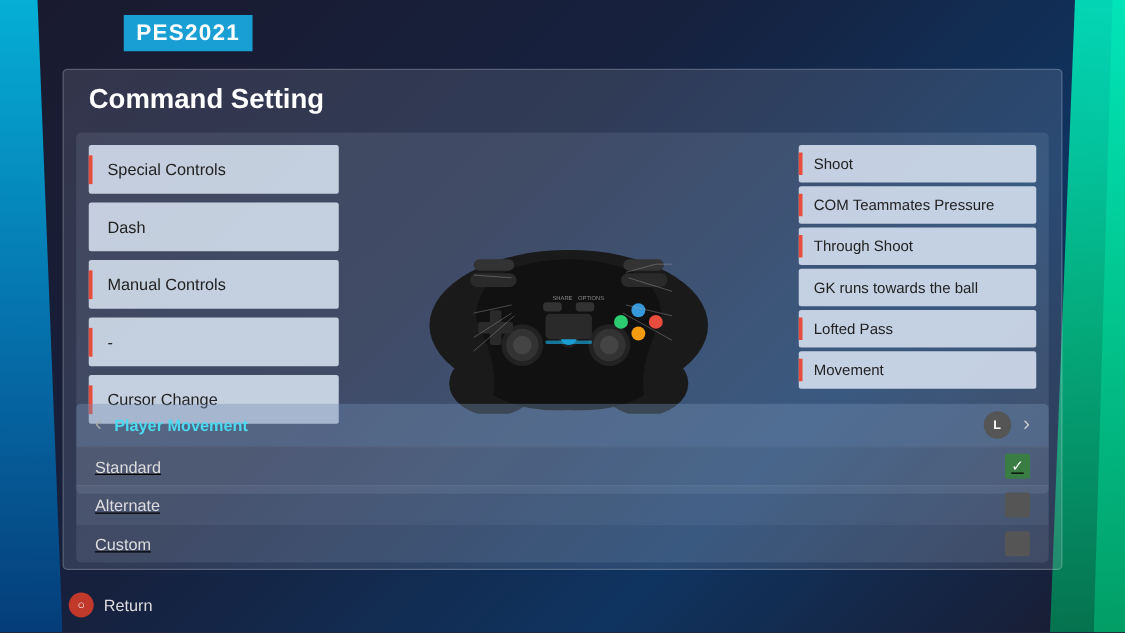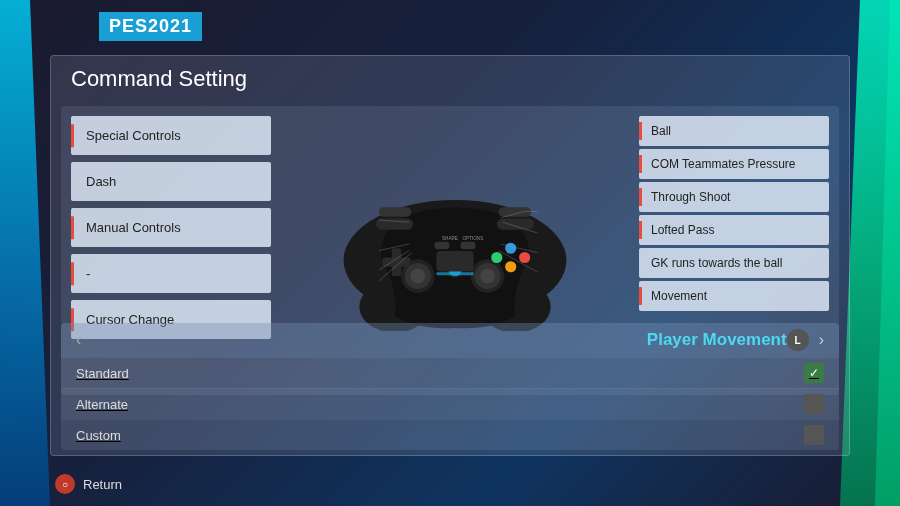--- a/index.html
+++ b/index.html
@@ -78,21 +78,21 @@
       border: 1px solid rgba(255,255,255,0.2);
       border-radius: 4px;
     }
 
     .panel-title {
       position: absolute;
       top: 10px;
       left: 20px;
       color: white;
       font-size: 22px;
-      font-weight: 400;
+      font-weight: 700;
     }
 
     
     .content-area {
       position: absolute;
       top: 50px;
       left: 10px;
       right: 10px;
       bottom: 60px;
       background: rgba(180, 195, 220, 0.12);
@@ -196,24 +196,23 @@
 
     .bottom-header {
       display: flex;
       align-items: center;
       padding: 6px 15px;
       background: rgba(100, 130, 170, 0.3);
     }
 
     .bottom-header-title {
       color: #4dd9f0;
-      font-size: 17px;
+      font-size: 13px;
       font-weight: 600;
       flex: 1;
-      text-align: right;
     }
 
     .bottom-header-arrow-left {
       color: #aaa;
       font-size: 16px;
       margin-right: 10px;
     }
 
     .bottom-header-arrow-right {
       color: #ccc;
@@ -402,33 +401,33 @@
 
         <line x1="295" y1="65" x2="225" y2="60" stroke="#aaa" stroke-width="1" opacity="0.7"></line>
         <line x1="295" y1="115" x2="225" y2="130" stroke="#aaa" stroke-width="1" opacity="0.7"></line>
         <line x1="295" y1="130" x2="225" y2="175" stroke="#aaa" stroke-width="1" opacity="0.7"></line>
         <line x1="300" y1="135" x2="225" y2="200" stroke="#aaa" stroke-width="1" opacity="0.7"></line>
       </svg>
     </div>
 
     <div class="right-col">
       <div class="action-item">
-        <span>Ball</span>
+        <span>Shoot</span>
       </div>
       <div class="action-item">
         <span>COM Teammates Pressure</span>
       </div>
       <div class="action-item">
         <span>Through Shoot</span>
       </div>
+      <div class="action-item no-bar">
+        <span>GK runs towards the ball</span>
+      </div>
       <div class="action-item">
         <span>Lofted Pass</span>
-      </div>
-      <div class="action-item no-bar">
-        <span>GK runs towards the ball</span>
       </div>
       <div class="action-item">
         <span>Movement</span>
       </div>
     </div>
   </div>
 
   <div class="bottom-section">
     <div class="bottom-header">
       <span class="bottom-header-arrow-left">‹</span>

